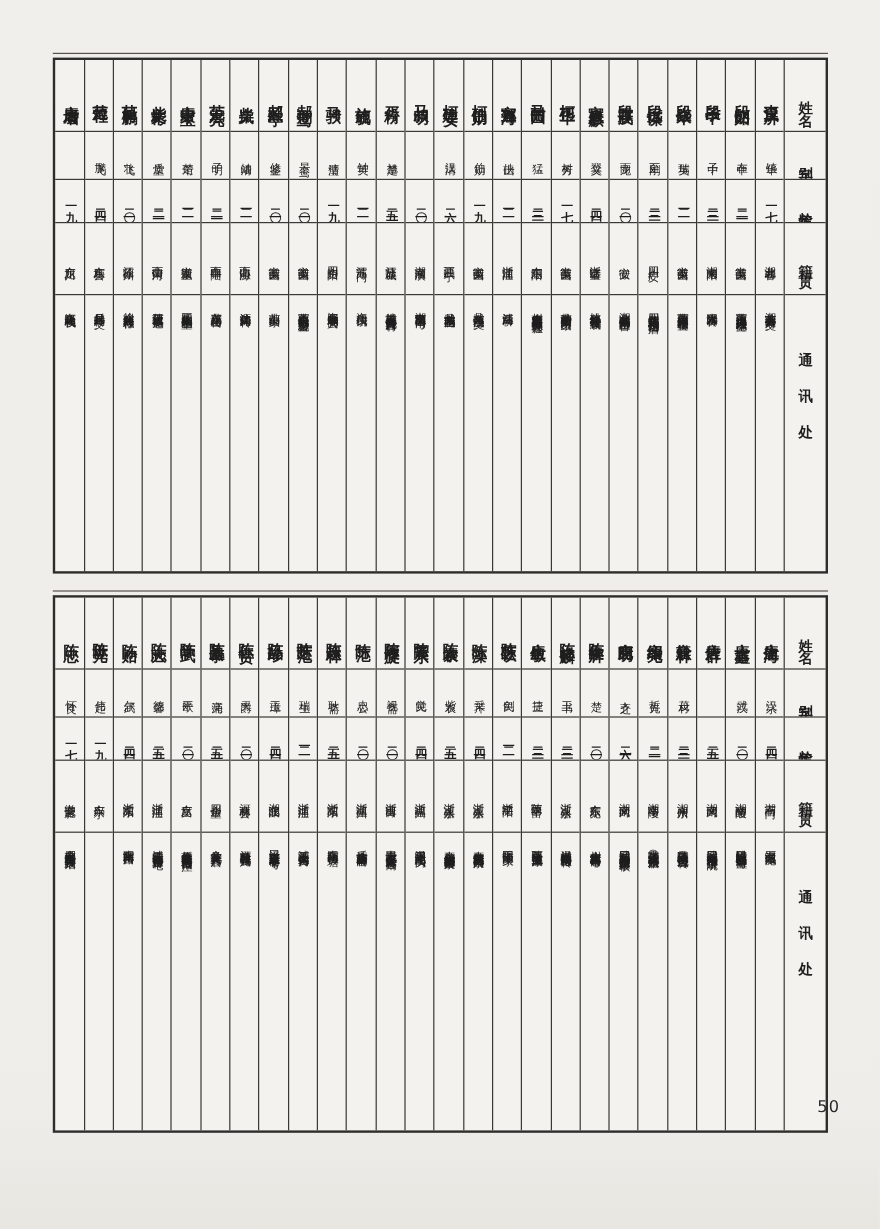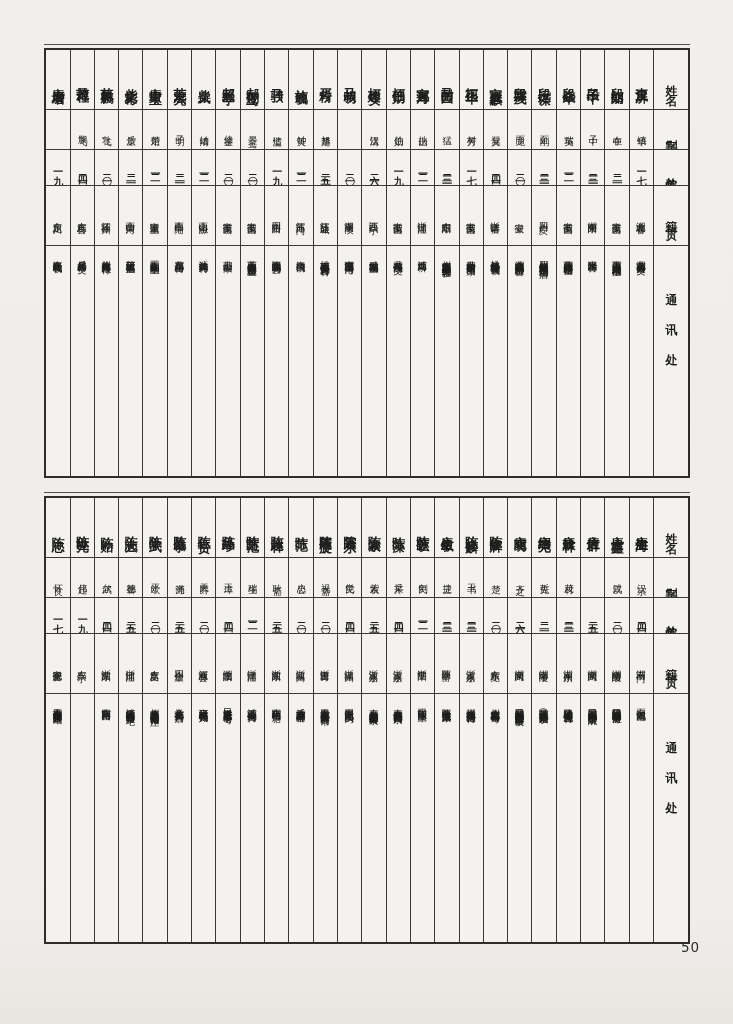--- a/index.html
+++ b/index.html
@@ -44,21 +44,21 @@
   }
   .name-txt{font-size:13px;font-weight:700;letter-spacing:2px;}
   .alias-txt{font-size:9.5px;letter-spacing:1.5px;}
   .age-txt{font-size:10px;font-weight:600;letter-spacing:2px;}
   .origin-txt{font-size:9.5px;letter-spacing:1px;line-height:11px;}
   .addr-txt{font-size:9.5px;letter-spacing:0.5px;line-height:11.5px;}
   .hdr{font-size:12px;font-weight:700;}
   .hdr-2{letter-spacing:9px;padding-top:9px;}
   .hdr-addr{letter-spacing:30px;padding-top:30px;}
   .page-num{
-    position:absolute;left:681px;top:939px;
+    position:absolute;left:681px;top:915px;
     font-size:13.5px;color:#2a2a2a;letter-spacing:1px;
     font-family:"DejaVu Sans",sans-serif;
   }
 </style>
 </head>
 <body>
 
 <div class="page">
 
   <div class="dir-table t-top">

